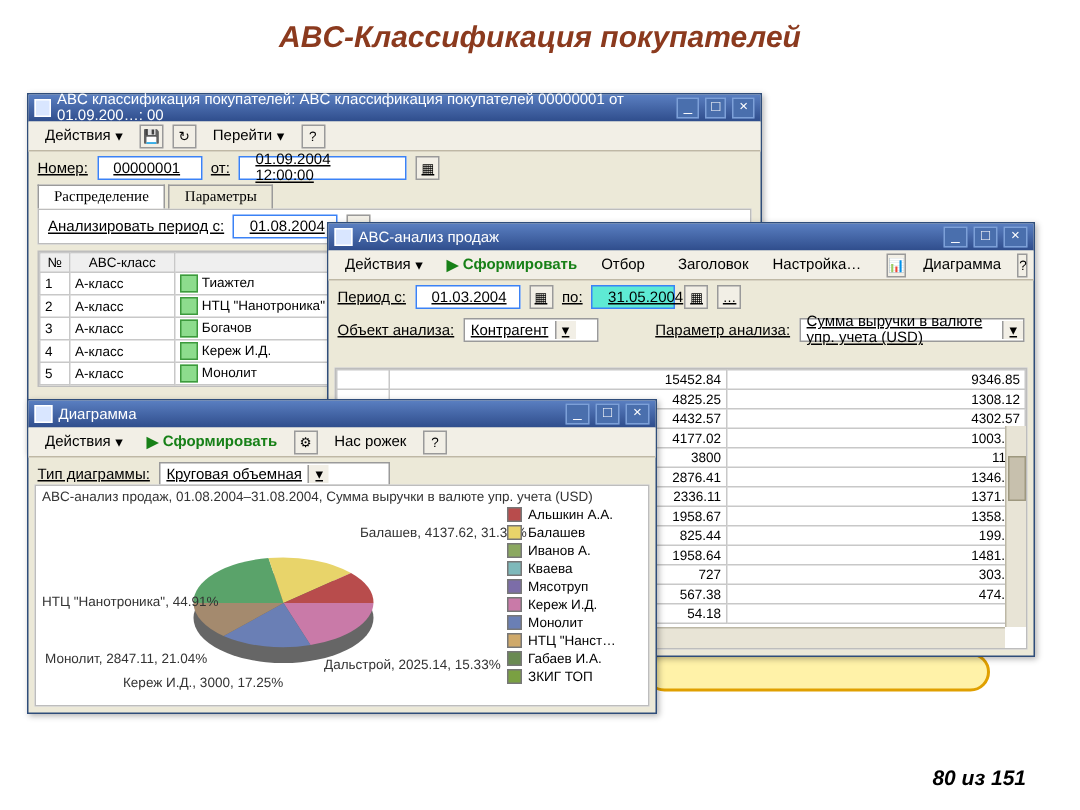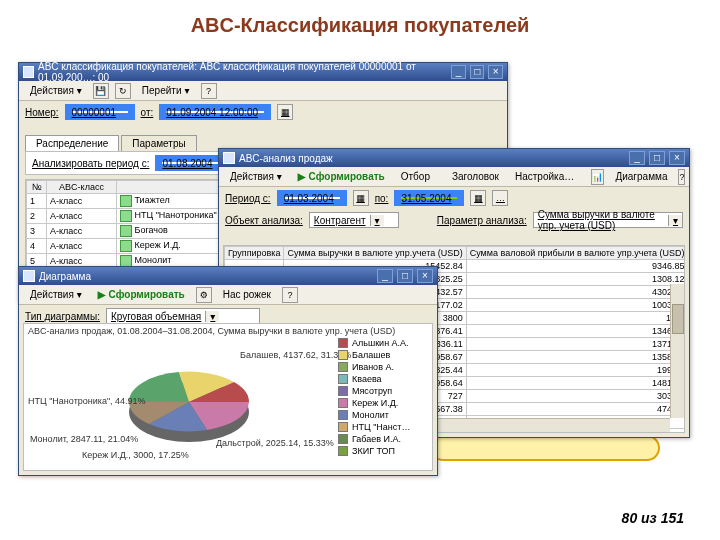--- a/index.html
+++ b/index.html
@@ -11,20 +11,21 @@
     font-family: Tahoma, Arial, sans-serif;
     font-size: 10px;
     color: #000;
     position: relative;
     overflow: hidden;
   }
   .slide-title {
     text-align: center;
     font-size: 20px;
     font-weight: bold;
+    font-style: italic;
     color: #8b3a1e;
     padding: 14px 0 8px;
   }
   .page-num {
     position: absolute;
     right: 36px;
     bottom: 14px;
     font-style: italic;
     font-weight: bold;
     font-size: 14px;
@@ -87,44 +88,45 @@
     display: inline-flex;
     align-items: center;
     gap: 3px;
     justify-content: center;
   }
   .toolbar .tbtn.green { color: #178017; font-weight: bold; }
   .toolbar .sep { width:1px; height:14px; background:#c0b8a0; }
   .tabstrip {
     display: flex;
     gap: 2px;
-    margin: 12px 6px 0;
+    margin: 0 6px 0;
+    font-family: Liberation Serif, serif;
   }
   .tab {
     padding: 2px 10px;
     border: 1px solid #9a9a9a;
     border-bottom: none;
     background: #ece9d8;
     font-size: 10px;
     cursor: pointer;
   }
   .tab.active { background: #fff; }
   .formrow {
     display: flex;
     align-items: center;
     gap: 6px;
     padding: 3px 6px;
     font-size: 10px;
     text-decoration: underline;
   }
   .input {
-    border: 7px solid #3b82f6;
+    border: 1px solid #3b82f6;
     background: #fff;
     height: 16px;
-    padding: 0 0;
+    padding: 0 10px;
     display: inline-flex;
     align-items: center;
     font-size: 10px;
   }
   .minibtn {
     width: 16px; height: 16px;
     border: 1px solid #9a9a9a;
     background: #f2efe6;
     text-align: center;
     line-height: 14px;
@@ -279,45 +281,39 @@
     <span class="sep"></span>
     <span class="minibtn">📊</span>
     <span class="tbtn">Диаграмма</span>
     <span class="minibtn">?</span>
   </div>
   <div class="formrow">
     <span>Период с:</span>
     <span class="input" style="width:70px">01.03.2004</span>
     <span class="minibtn">▦</span>
     <span>по:</span>
-    <span class="input" style="width:70px;background:#84cc16">31.05.2004</span>
+    <span class="input" style="width:56px;background:#5eead4">31.05.2004</span>
     <span class="minibtn">▦</span>
     <span class="minibtn">…</span>
   </div>
   <div class="formrow">
     <span>Объект анализа:</span>
     <div class="dropdown" style="width:90px">
         <span>Контрагент</span>
         <span class="ar">▾</span>
       </div>
     <span style="margin-left:32px">Параметр анализа:</span>
     <div class="dropdown" style="flex:1">
         <span>Сумма выручки в валюте упр. учета (USD)</span>
         <span class="ar">▾</span>
       </div>
   </div>
   <div style="position:absolute; left:4px; right:4px; top:96px; bottom:4px; background:#fff; border:1px solid #bdbdbd; overflow:hidden;">
     <table class="grid">
       <tbody>
-          <tr>
-        <th style="width:120px">Группировка</th>
-        <th style="width:100px">Сумма выручки в валюте упр.учета (USD)</th>
-        <th style="width:110px">Сумма валовой прибыли в валюте упр.учета (USD)</th>
-
-      </tr>
       <tr>
             <td></td>
             <td class="num">15452.84</td>
             <td class="num">9346.85</td>
           </tr>
       <tr>
             <td></td>
             <td class="num">4825.25</td>
             <td class="num">1308.12</td>
           </tr>

